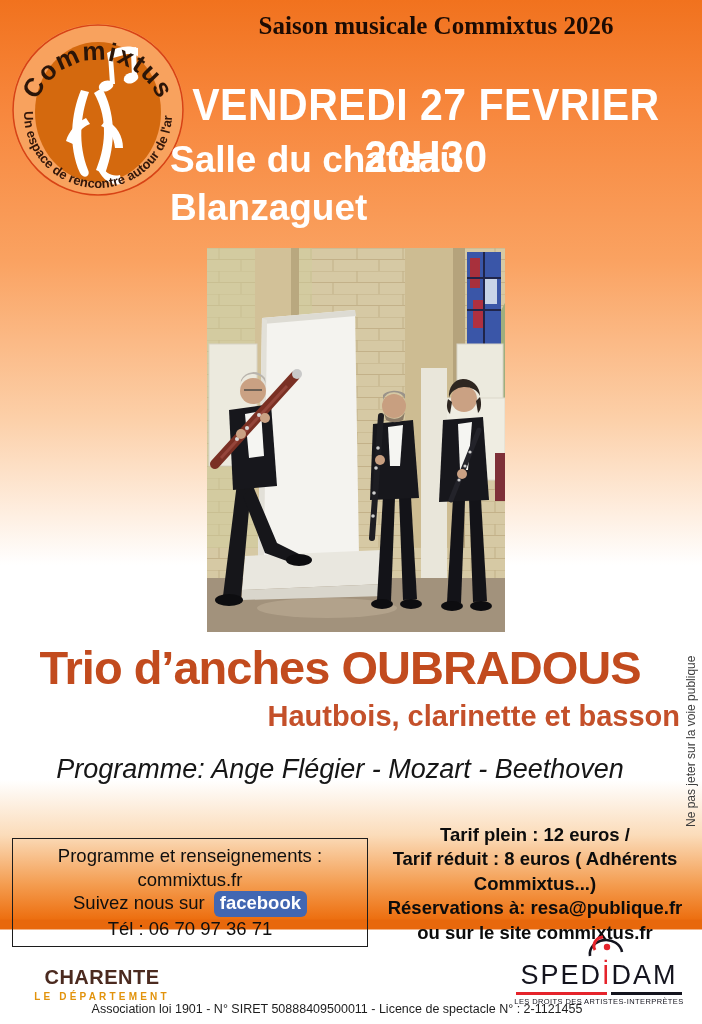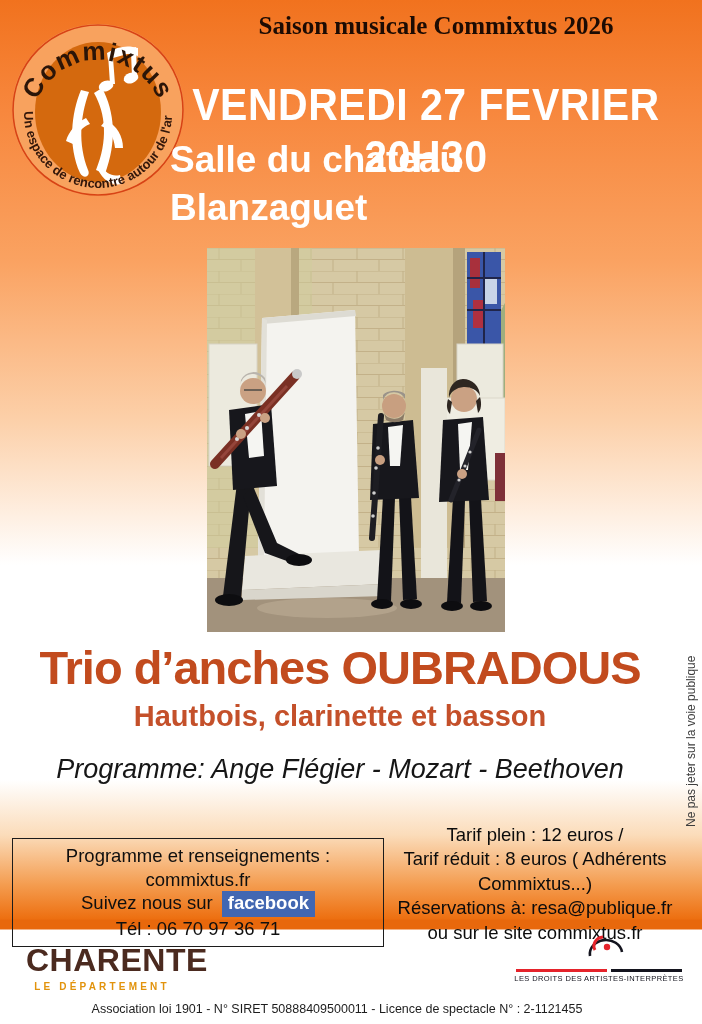--- a/index.html
+++ b/index.html
@@ -14,34 +14,34 @@
   .abs{position:absolute;}
   .season-title{left:170px;top:12px;width:532px;text-align:center;
     font-family:"Liberation Serif",serif;font-weight:bold;font-size:25px;color:#1c0b03;}
   .date-line{left:150px;top:84px;width:552px;text-align:center;color:#fff;
     font-size:41px;font-weight:bold;letter-spacing:0.5px;transform:scaleY(1.1);}
   .venue{left:170px;width:532px;text-align:left;color:#fff;font-weight:bold;font-size:37px;}
   .venue1{top:139px;} .venue2{top:187px;}
   .photo-wrap{left:207px;top:248px;width:298px;height:384px;}
   .trio-title{left:0;top:640px;width:680px;text-align:center;
     font-size:47px;font-weight:bold;color:#c24b1e;letter-spacing:-1px;}
-  .trio-sub{left:0;top:700px;width:680px;text-align:center;
+  .trio-sub{left:0;top:700px;width:680px;text-align:right;
     font-size:29px;font-weight:bold;color:#c4502a;}
   .programme{left:0;top:754px;width:680px;text-align:center;
     font-size:27px;font-style:italic;color:#161616;}
   .side-note{right:4px;top:642px;height:185px;writing-mode:vertical-rl;
     transform:rotate(180deg);font-size:12px;color:#3d3d3d;white-space:nowrap;}
   .info-box{left:12px;top:838px;width:338px;border:1.5px solid #1c1c1c;
-    padding:5px 16px;text-align:center;font-size:18.5px;color:#0f0f0f;line-height:1.28;}
+    padding:5px 8px;text-align:center;font-size:18.5px;color:#0f0f0f;line-height:1.28;}
   .fb-badge{display:inline-block;background:#4267b2;color:#fff;font-weight:bold;
-    padding:0 6px 2px;border-radius:0;margin-left:4px;}
+    padding:0 6px 2px;border-radius:6px;margin-left:4px;}
   .pricing{left:372px;top:823px;width:326px;text-align:center;
-    font-weight:normal;font-size:18.5px;color:#0c0c0c;line-height:1.32;}
+    font-weight:bold;font-size:18.5px;color:#0c0c0c;line-height:1.32;}
   .charente{left:26px;top:942px;width:152px;text-align:center;}
-  .charente-name{font-weight:bold;font-size:32px;color:#4b2a1f;letter-spacing:0.5px;}
+  .charente-name{font-weight:bold;font-size:20px;color:#4b2a1f;letter-spacing:0.5px;margin-top:24px;}
   .charente-sub{font-weight:bold;font-size:10px;color:#e2930c;letter-spacing:3.2px;margin-top:2px;text-align:center;}
   .spedidam{right:14px;top:928px;width:178px;text-align:center;}
   .sped-arc{margin-left:10px;}
   .sped-name{font-size:27px;letter-spacing:2px;color:#14141e;line-height:1;margin-top:-4px;}
   .sped-i{color:#e5232b;}
   .sped-lines{display:flex;gap:4px;height:3px;margin:3px 6px 2px;}
   .sped-line-red{flex:0 0 55%;background:#e5232b;}
   .sped-line-black{flex:1;background:#14141e;}
   .sped-sub{font-size:7.5px;color:#14141e;letter-spacing:0.4px;}
   .legal{left:0;top:1002px;width:674px;text-align:center;font-size:12.5px;color:#1d1d1d;}
@@ -204,20 +204,23 @@
     <div class="charente-name">CHARENTE</div>
     <div class="charente-sub">LE DÉPARTEMENT</div>
   </div>
 
   <div class="abs spedidam">
     <svg class="sped-arc" width="44" height="34" viewBox="0 0 44 34">
       <path d="M8,28 A15,13 0 1 1 40,24" stroke="#14141e" stroke-width="2.6" fill="none"></path>
       <path d="M13,22 A10,9 0 0 1 21,9" stroke="#e5232b" stroke-width="3" fill="none"></path>
       <circle cx="25" cy="19" r="3.2" fill="#e5232b"></circle>
     </svg>
+    <div class="sped-name">
+      <span>SPED</span><span class="sped-i">İ</span><span>DAM</span>
+    </div>
     <div class="sped-lines">
       <div class="sped-line-red"></div>
         <div class="sped-line-black"></div>
     </div>
     <div class="sped-sub">LES DROITS DES ARTISTES-INTERPRÈTES</div>
   </div>
 
   <div class="abs legal">Association loi 1901 - N° SIRET 50888409500011 - Licence de spectacle N° : 2-1121455</div>
 
 </div>

